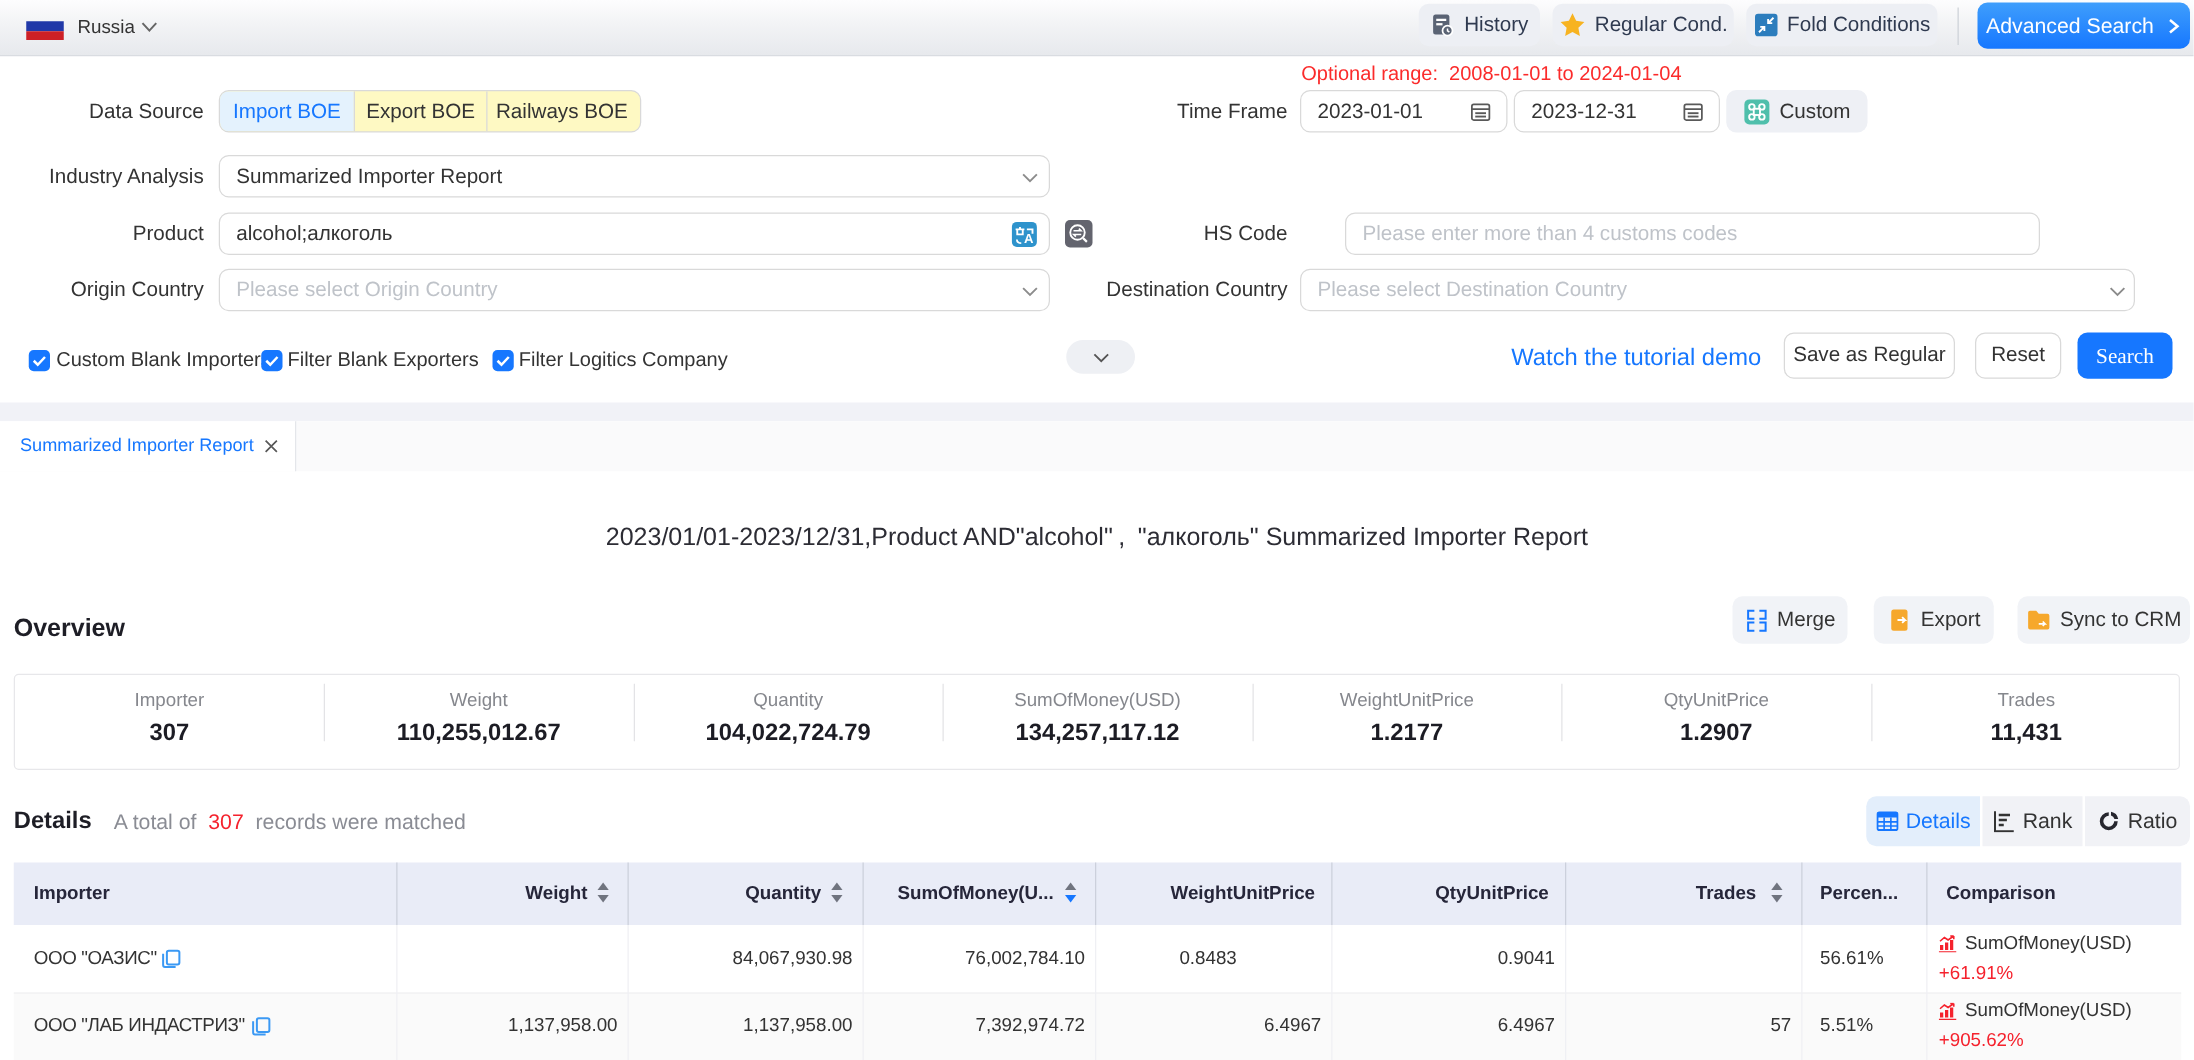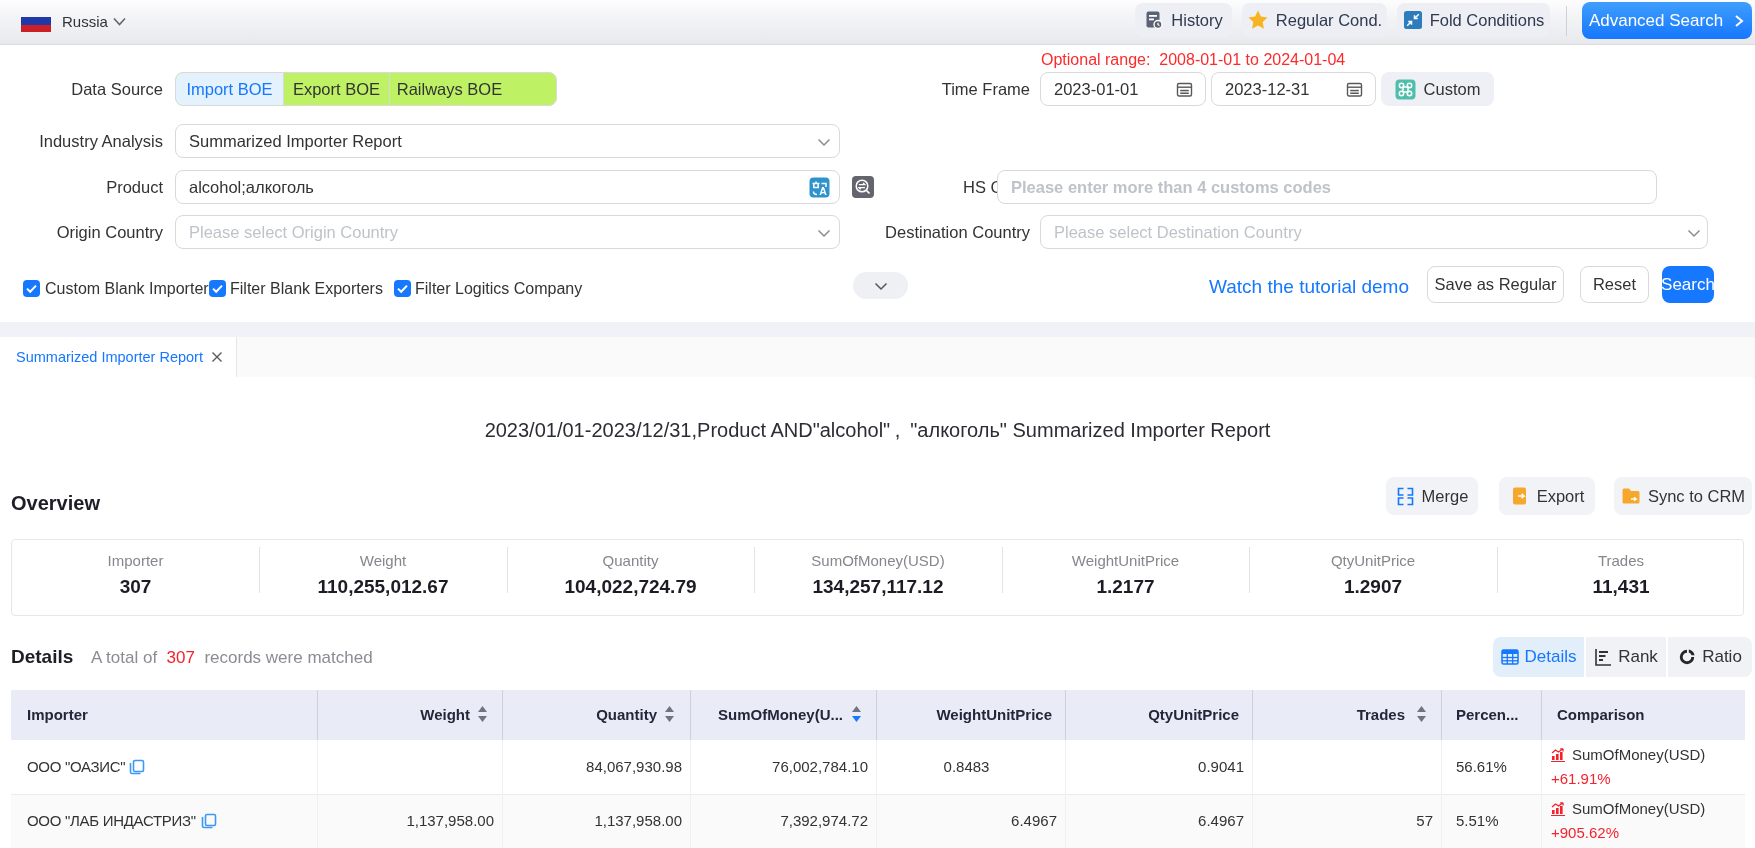--- a/index.html
+++ b/index.html
@@ -58,22 +58,22 @@
       justify-content:center;color:#fff;font-size:17px;">Advanced Search
       <svg width="12" height="14" viewBox="0 0 12 14" style="margin-left:10px;">
         <polyline points="3,2 9,7 3,12" fill="none" stroke="#fff" stroke-width="2"></polyline>
       </svg>
     </div>
   </div>
 
   <div class="abs" style="left:1041px;top:51px;font-size:16px;color:#fb2b2b;">Optional range:&nbsp; 2008-01-01 to 2024-01-04</div>
 
   <div class="lbl" style="left:0;top:72px;width:163px;">Data Source</div>
-  <div class="abs" style="left:175px;top:72px;width:382px;height:34px;border:1px solid #d9d9d9;
-      border-radius:8px;display:flex;overflow:hidden;background:#bef264;align-items:flex-end;">
+  <div class="abs" style="left:175px;top:72px;width:338px;height:34px;border:1px solid #d9d9d9;
+      border-radius:8px;display:flex;overflow:hidden;background:#fef9c3;align-items:flex-end;">
     <div style="width:107px;line-height:32px;text-align:center;font-size:16.5px;color:#1677ff;background:#e4f2fd;">Import BOE</div>
     <div style="width:106px;line-height:32px;text-align:center;font-size:16.5px;color:#333;border-left:1px solid #d9d9d9;">Export BOE</div>
     <div style="width:120px;line-height:32px;text-align:center;font-size:16.5px;color:#333;border-left:1px solid #d9d9d9;">Railways BOE</div>
   </div>
   <div class="lbl" style="left:900px;top:72px;width:130px;">Time Frame</div>
   <div class="inp" style="left:1040px;top:72px;width:166px;height:34px;">2023-01-01
     <svg class="abs" style="right:12px;top:8px;" width="17" height="17" viewBox="0 0 17 17">
       <rect x="1.5" y="2.5" width="14" height="12.5" rx="1.5" fill="none" stroke="#595959" stroke-width="1.4"></rect>
       <line x1="1.5" y1="6.2" x2="15.5" y2="6.2" stroke="#595959" stroke-width="1.4"></line>
       <rect x="4.2" y="8.8" width="8.6" height="1.5" fill="#595959"></rect>
@@ -121,21 +121,21 @@
     </svg>
   </div>
   <div class="abs" style="left:852px;top:176px;width:22px;height:22px;border-radius:4px;background:#63646e;">
     <svg width="22" height="22" viewBox="0 0 22 22">
       <circle cx="10" cy="10" r="5.8" fill="none" stroke="#fff" stroke-width="1.5"></circle>
       <line x1="14.5" y1="14.5" x2="17.5" y2="17.5" stroke="#fff" stroke-width="1.7"></line>
       <path d="M6.8 8.6 h6 l-1.7 -1.7 M13 11.6 h-6 l1.7 1.7" stroke="#fff" stroke-width="1.3" fill="none"></path>
     </svg>
   </div>
   <div class="lbl" style="left:900px;top:170px;width:130px;">HS Code</div>
-  <div class="inp ph" style="left:997px;top:170px;width:660px;height:34px;font-weight:bold;">Please enter more than 4 customs codes</div>
+  <div class="inp ph" style="left:1076px;top:170px;width:556px;height:34px;">Please enter more than 4 customs codes</div>
 
   <div class="lbl" style="left:0;top:215px;width:163px;">Origin Country</div>
   <div class="inp ph" style="left:175px;top:215px;width:665px;height:34px;">Please select Origin Country
     <svg class="abs" style="right:8px;top:13px;" width="14" height="9" viewBox="0 0 14 9">
       <polyline points="1.5,1.5 7,7 12.5,1.5" fill="none" stroke="#8c8c8c" stroke-width="1.5"></polyline>
     </svg>
   </div>
   <div class="lbl" style="left:830px;top:215px;width:200px;">Destination Country</div>
   <div class="inp ph" style="left:1040px;top:215px;width:668px;height:34px;">Please select Destination Country
     <svg class="abs" style="right:6px;top:13px;" width="14" height="9" viewBox="0 0 14 9">
@@ -164,22 +164,22 @@
 
   <div class="abs" style="left:853px;top:272px;width:55px;height:27px;border-radius:14px;background:#eef0f4;">
     <svg style="position:absolute;left:21px;top:10px;" width="14" height="9" viewBox="0 0 14 9">
       <polyline points="1.5,1.5 7,7 12.5,1.5" fill="none" stroke="#555" stroke-width="1.5"></polyline>
     </svg>
   </div>
 
   <div class="abs" style="right:346px;top:276px;font-size:19px;color:#1677ff;">Watch the tutorial demo</div>
   <div class="wbtn" style="left:1427px;top:266px;width:137px;height:37px;">Save as Regular</div>
   <div class="wbtn" style="left:1580px;top:266px;width:69px;height:37px;">Reset</div>
-  <div class="abs" style="left:1662px;top:266px;width:52px;height:37px;background:#1677ff;border-radius:8px;
-    display:flex;align-items:center;justify-content:center;color:#fff;font-size:17px;">Search</div>
+  <div class="abs" style="left:1662px;top:266px;width:76px;height:37px;background:#1677ff;border-radius:8px;
+    display:flex;align-items:center;justify-content:center;color:#fff;font-size:17px;font-family:Liberation Serif, serif;">Search</div>
 
   <div class="abs" style="left:0;top:322px;width:1755px;height:15px;background:#f1f2f7;"></div>
   <div class="abs" style="left:0;top:337px;width:1755px;height:40px;background:#fafafb;"></div>
   <div class="abs" style="left:0;top:337px;width:237px;height:40px;background:#fff;border-right:1px solid #e4e6ea;">
     <div class="abs" style="left:16px;top:0;line-height:40px;font-size:14.5px;color:#1677ff;">Summarized Importer Report</div>
     <svg class="abs" style="left:210px;top:13px;" width="14" height="14" viewBox="0 0 14 14">
       <path d="M2.5 2.5 L11.5 11.5 M11.5 2.5 L2.5 11.5" stroke="#595959" stroke-width="1.4"></path>
     </svg>
   </div>
 

